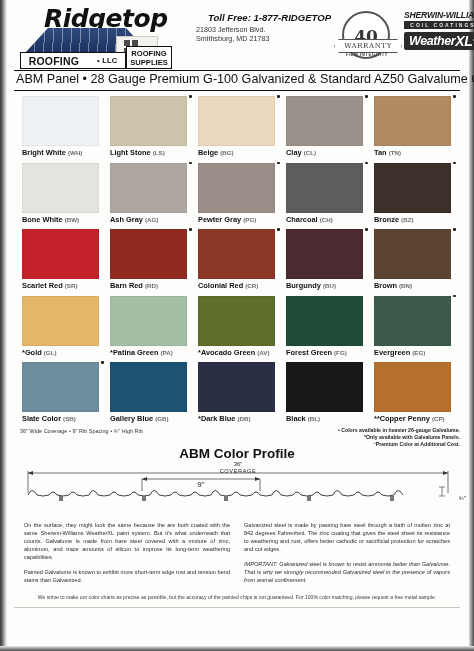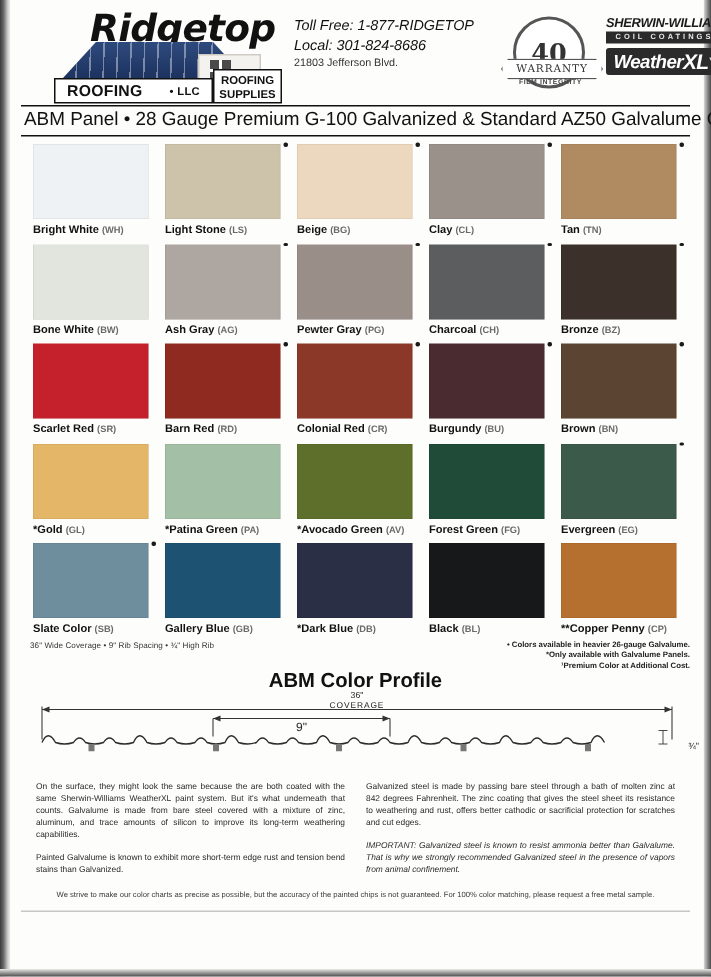--- a/index.html
+++ b/index.html
@@ -9,21 +9,21 @@
     background:#ffffff;box-sizing:border-box;
   }
   
   .scan-left{position:absolute;left:0;top:0;width:7px;height:651px;background:linear-gradient(90deg,#3a3a3a 0%,#6d6d6d 35%,#cfcfcf 75%,#f2f0ee 100%);}
   .scan-right{position:absolute;right:0;top:0;width:5px;height:651px;background:linear-gradient(270deg,#4a4a4a 0%,#8a8a8a 45%,#e0dedc 100%);}
   .scan-bottom{position:absolute;left:0;bottom:0;width:474px;height:5px;background:linear-gradient(0deg,#4e4e4e 0%,#9a9a9a 50%,#eceae8 100%);}
   .sheet{position:absolute;left:7px;top:0;width:462px;height:646px;background:#fdfdfb;}
 
   
   .header{position:absolute;left:20px;top:6px;width:440px;height:62px;}
-  .logo{position:absolute;left:16px;top:0;width:168px;height:62px;}
+  .logo{position:absolute;left:0;top:0;width:168px;height:62px;}
   .logo-word{position:absolute;left:24px;top:-2px;font-size:25px;font-weight:bold;font-style:italic;
     letter-spacing:-0.5px;color:#111;font-family:"DejaVu Sans",sans-serif;}
   .roof{position:absolute;left:6px;top:22px;width:122px;height:24px;
     background:linear-gradient(#2e4a7d,#1d3360);
     clip-path:polygon(18% 0%,82% 0%,100% 100%,0% 100%);}
   .roof-lines{position:absolute;left:6px;top:22px;width:122px;height:24px;
     clip-path:polygon(18% 0%,82% 0%,100% 100%,0% 100%);
     background:repeating-linear-gradient(92deg,rgba(255,255,255,.40) 0 1px,rgba(255,255,255,0) 1px 9px);}
   .house{position:absolute;left:96px;top:30px;width:40px;height:22px;background:#f4f2ee;border:1px solid #cfcbc4;}
   .window{position:absolute;left:104px;top:34px;width:14px;height:14px;
@@ -32,21 +32,21 @@
     background-size:2px 100%,100% 2px;background-position:center,center;
     background-repeat:no-repeat;}
   .badge-roofing{position:absolute;left:0;top:46px;width:104px;height:15px;border:1.4px solid #111;
     background:#fff;display:flex;align-items:center;justify-content:center;}
   .badge-roofing span{font-size:10.5px;font-weight:bold;letter-spacing:.2px;color:#111;}
   .badge-roofing .llc{font-size:7.5px;margin-left:18px;}
   .badge-supplies{position:absolute;left:106px;top:40px;width:44px;height:21px;border:1.2px solid #111;
     background:#fff;display:flex;flex-direction:column;align-items:center;justify-content:center;line-height:9px;}
   .badge-supplies span{font-size:7.6px;font-weight:bold;color:#111;}
   .contact{position:absolute;left:176px;top:6px;width:150px;}
-  .contact .big{font-size:9.6px;font-weight:normal;font-style:italic;color:#111;line-height:12.5px;white-space:nowrap;}
+  .contact .big{font-size:9.6px;font-weight:bold;font-style:italic;color:#111;line-height:12.5px;white-space:nowrap;margin-left:12px;}
   .contact .small{font-size:7.2px;color:#333;line-height:9.5px;white-space:nowrap;}
   .warranty{position:absolute;left:314px;top:4px;width:66px;height:56px;}
   .war-circ{position:absolute;left:8px;top:1px;width:48px;height:48px;border-radius:50%;
     border:2.4px solid #555;display:flex;flex-direction:column;align-items:center;justify-content:flex-start;
     background:#fff;box-sizing:border-box;}
   .war-40{font-size:17px;font-weight:bold;color:#333;line-height:17px;margin-top:15px;font-family:"DejaVu Serif",serif;}
   .war-year{font-size:5.4px;letter-spacing:1px;color:#444;}
   .war-rib{position:absolute;left:0px;top:29px;width:66px;height:12px;background:#fff;border:1.3px solid #555;
     display:flex;align-items:center;justify-content:center;
     clip-path:polygon(0 50%,7% 0,93% 0,100% 50%,93% 100%,7% 100%);}
@@ -123,22 +123,22 @@
         <span class="llc">•&nbsp;LLC</span>
       </div>
       <div class="badge-supplies">
         <span>ROOFING</span>
         <span>SUPPLIES</span>
       </div>
     </div>
 
     <div class="contact">
       <div class="big">Toll Free: 1-877-RIDGETOP</div>
-      <div class="big">Local: 301-824-8686</div>
       <div class="small">21803 Jefferson Blvd.</div>
+      <div class="small">Smithsburg, MD 21783</div>
     </div>
 
     <div class="warranty">
       <div class="war-circ">
         <div class="war-40">40</div>
         <div class="war-year">YEAR</div>
       </div>
       <div class="war-rib">
         <span>WARRANTY</span>
       </div>

